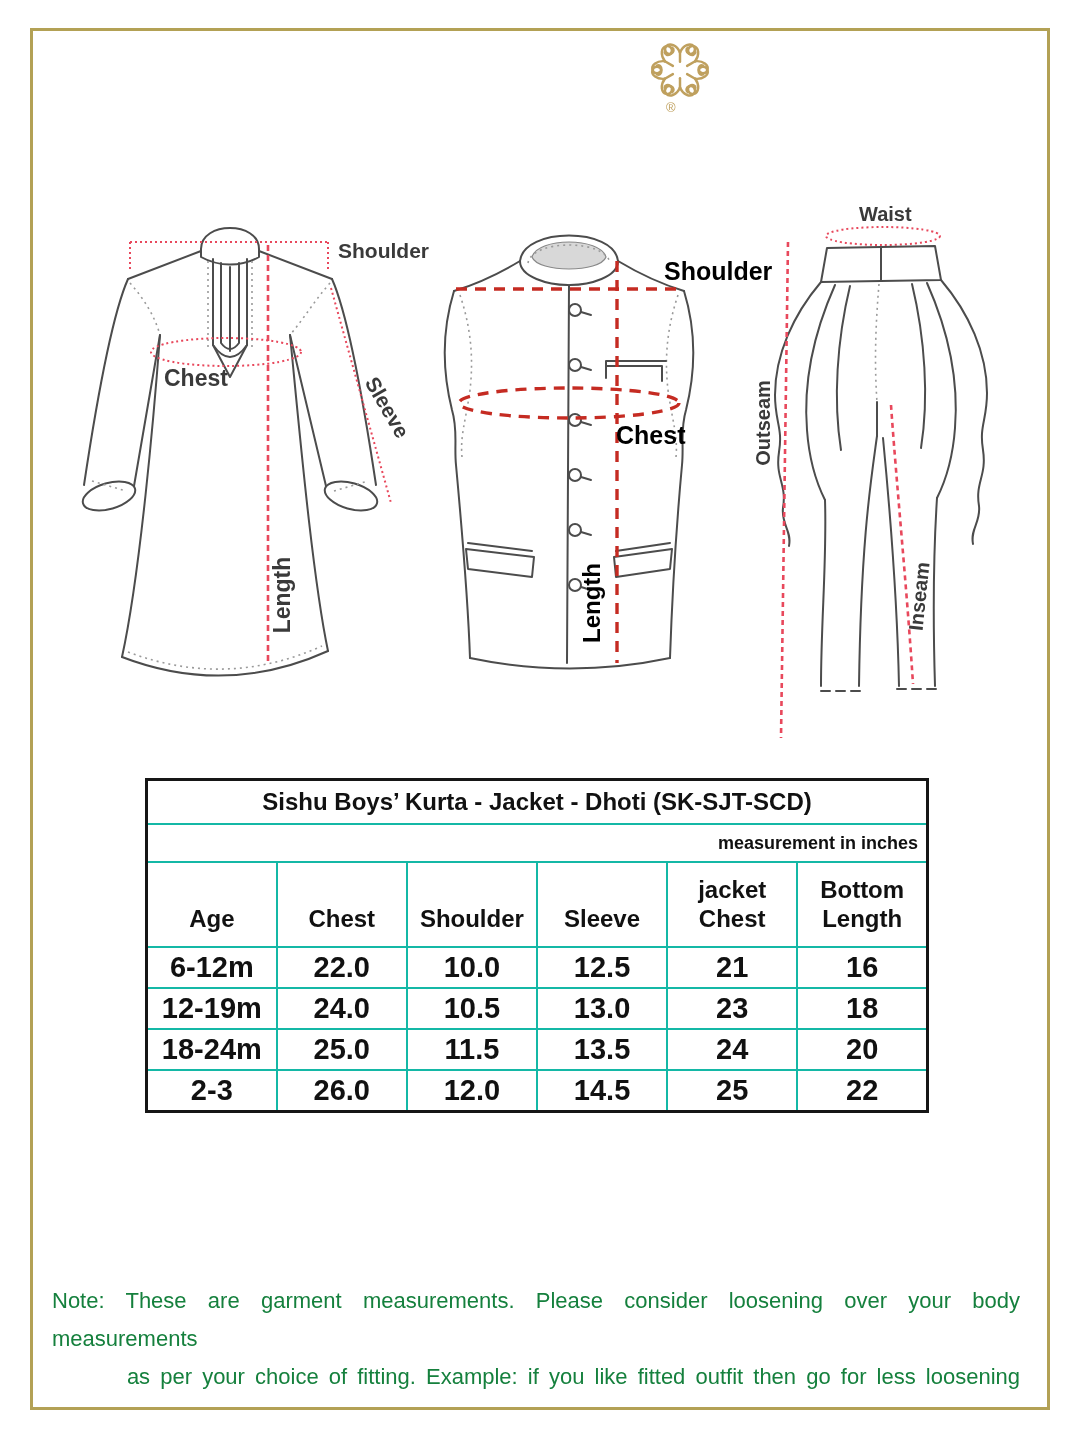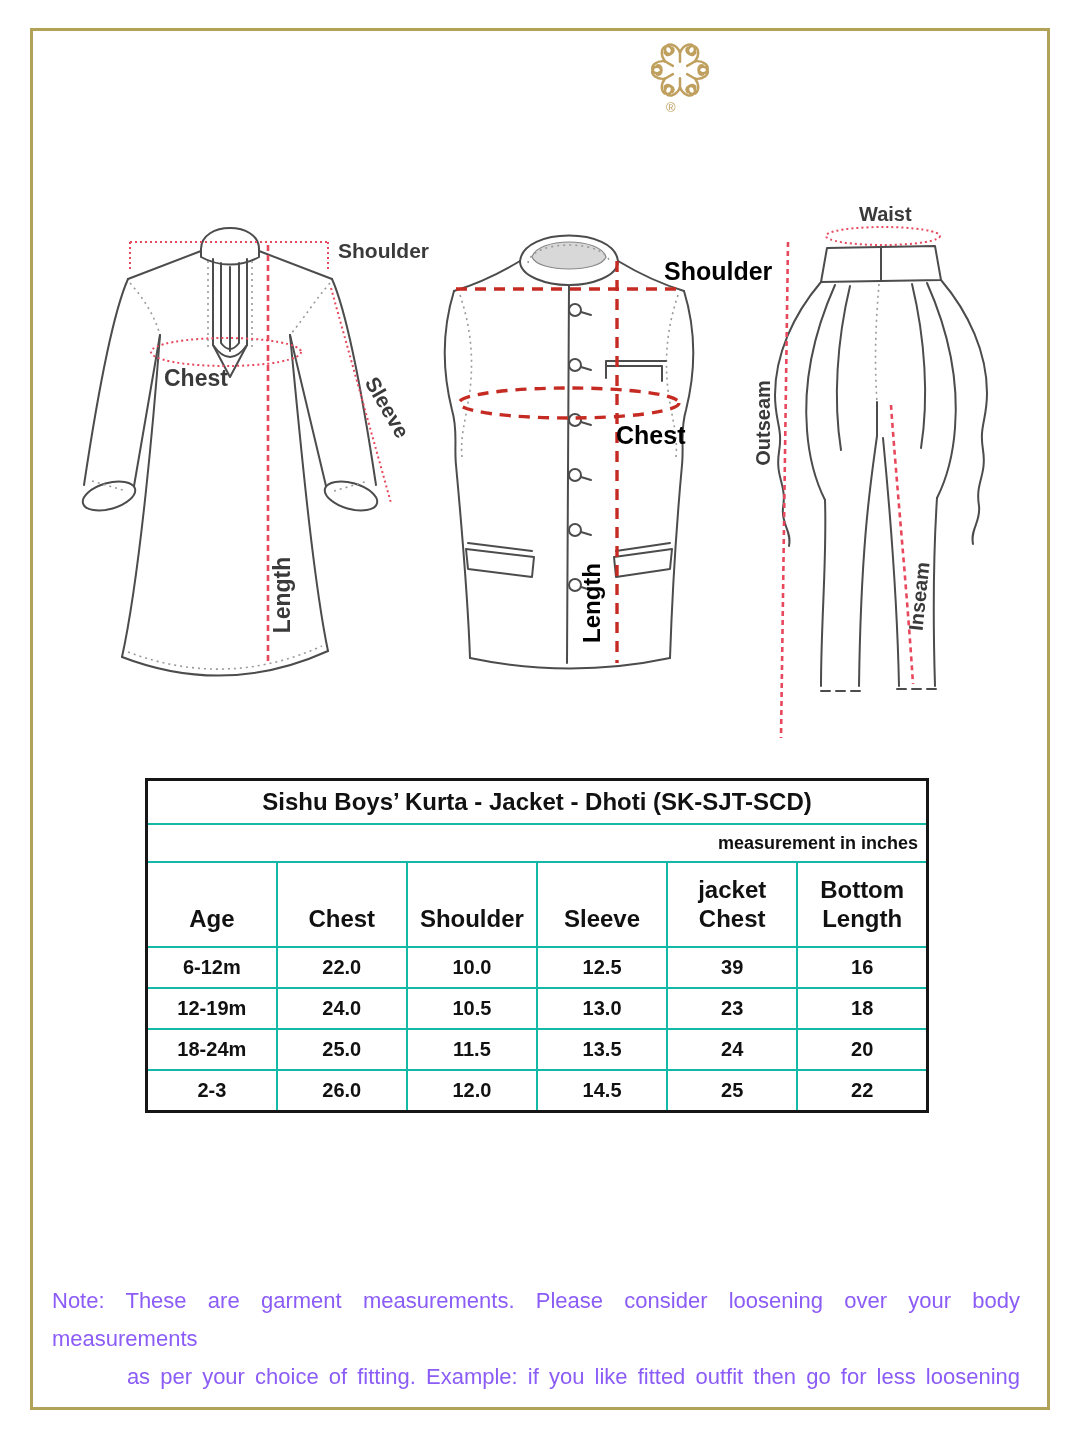--- a/index.html
+++ b/index.html
@@ -21,24 +21,24 @@
   .dkred{stroke:#c52b22;fill:none;}
   .lbl{fill:#3a3a3a;font-weight:700;font-family:"Liberation Sans",sans-serif;}
   .lblk{fill:#000000;font-weight:700;font-family:"Liberation Sans",sans-serif;}
   
   .size-table{position:absolute;left:145px;top:778px;width:784px;border-collapse:collapse;
               table-layout:fixed;color:#111;border:3px solid #161616;}
   .size-table td,.size-table th{border:2px solid #14b8a6;text-align:center;font-weight:700;padding:0;}
   .title-row td{font-size:24px;height:42px;}
   .unit-row td{font-size:18px;text-align:right;padding-right:8px;height:36px;}
   .header-row th{font-size:24px;height:70px;vertical-align:bottom;padding-bottom:13px;line-height:29px;}
-  .data-row td{font-size:20px;height:39px;}
+  .data-row td{font-size:29px;height:39px;}
   .hline{display:block;}
   
-  .note{position:absolute;left:52px;top:1282px;width:968px;color:#8b5cf6;
+  .note{position:absolute;left:52px;top:1282px;width:968px;color:#15803d;
         font-size:22px;line-height:38px;}
   .note .l1{text-align:justify;text-align-last:justify;word-spacing:2px;}
   .note .l2{text-align:right;word-spacing:4px;}
 </style>
 </head>
 <body>
 
 <div class="page">
   <div class="frame"></div>
 
@@ -197,21 +197,21 @@
       <th>
         <span class="hline">Bottom</span>
         <span class="hline">Length</span>
       </th>
     </tr>
     <tr class="data-row">
       <td>6-12m</td>
       <td>22.0</td>
       <td>10.0</td>
       <td>12.5</td>
-      <td>39</td>
+      <td>21</td>
       <td>16</td>
     </tr>
     <tr class="data-row">
       <td>12-19m</td>
       <td>24.0</td>
       <td>10.5</td>
       <td>13.0</td>
       <td>23</td>
       <td>18</td>
     </tr>

